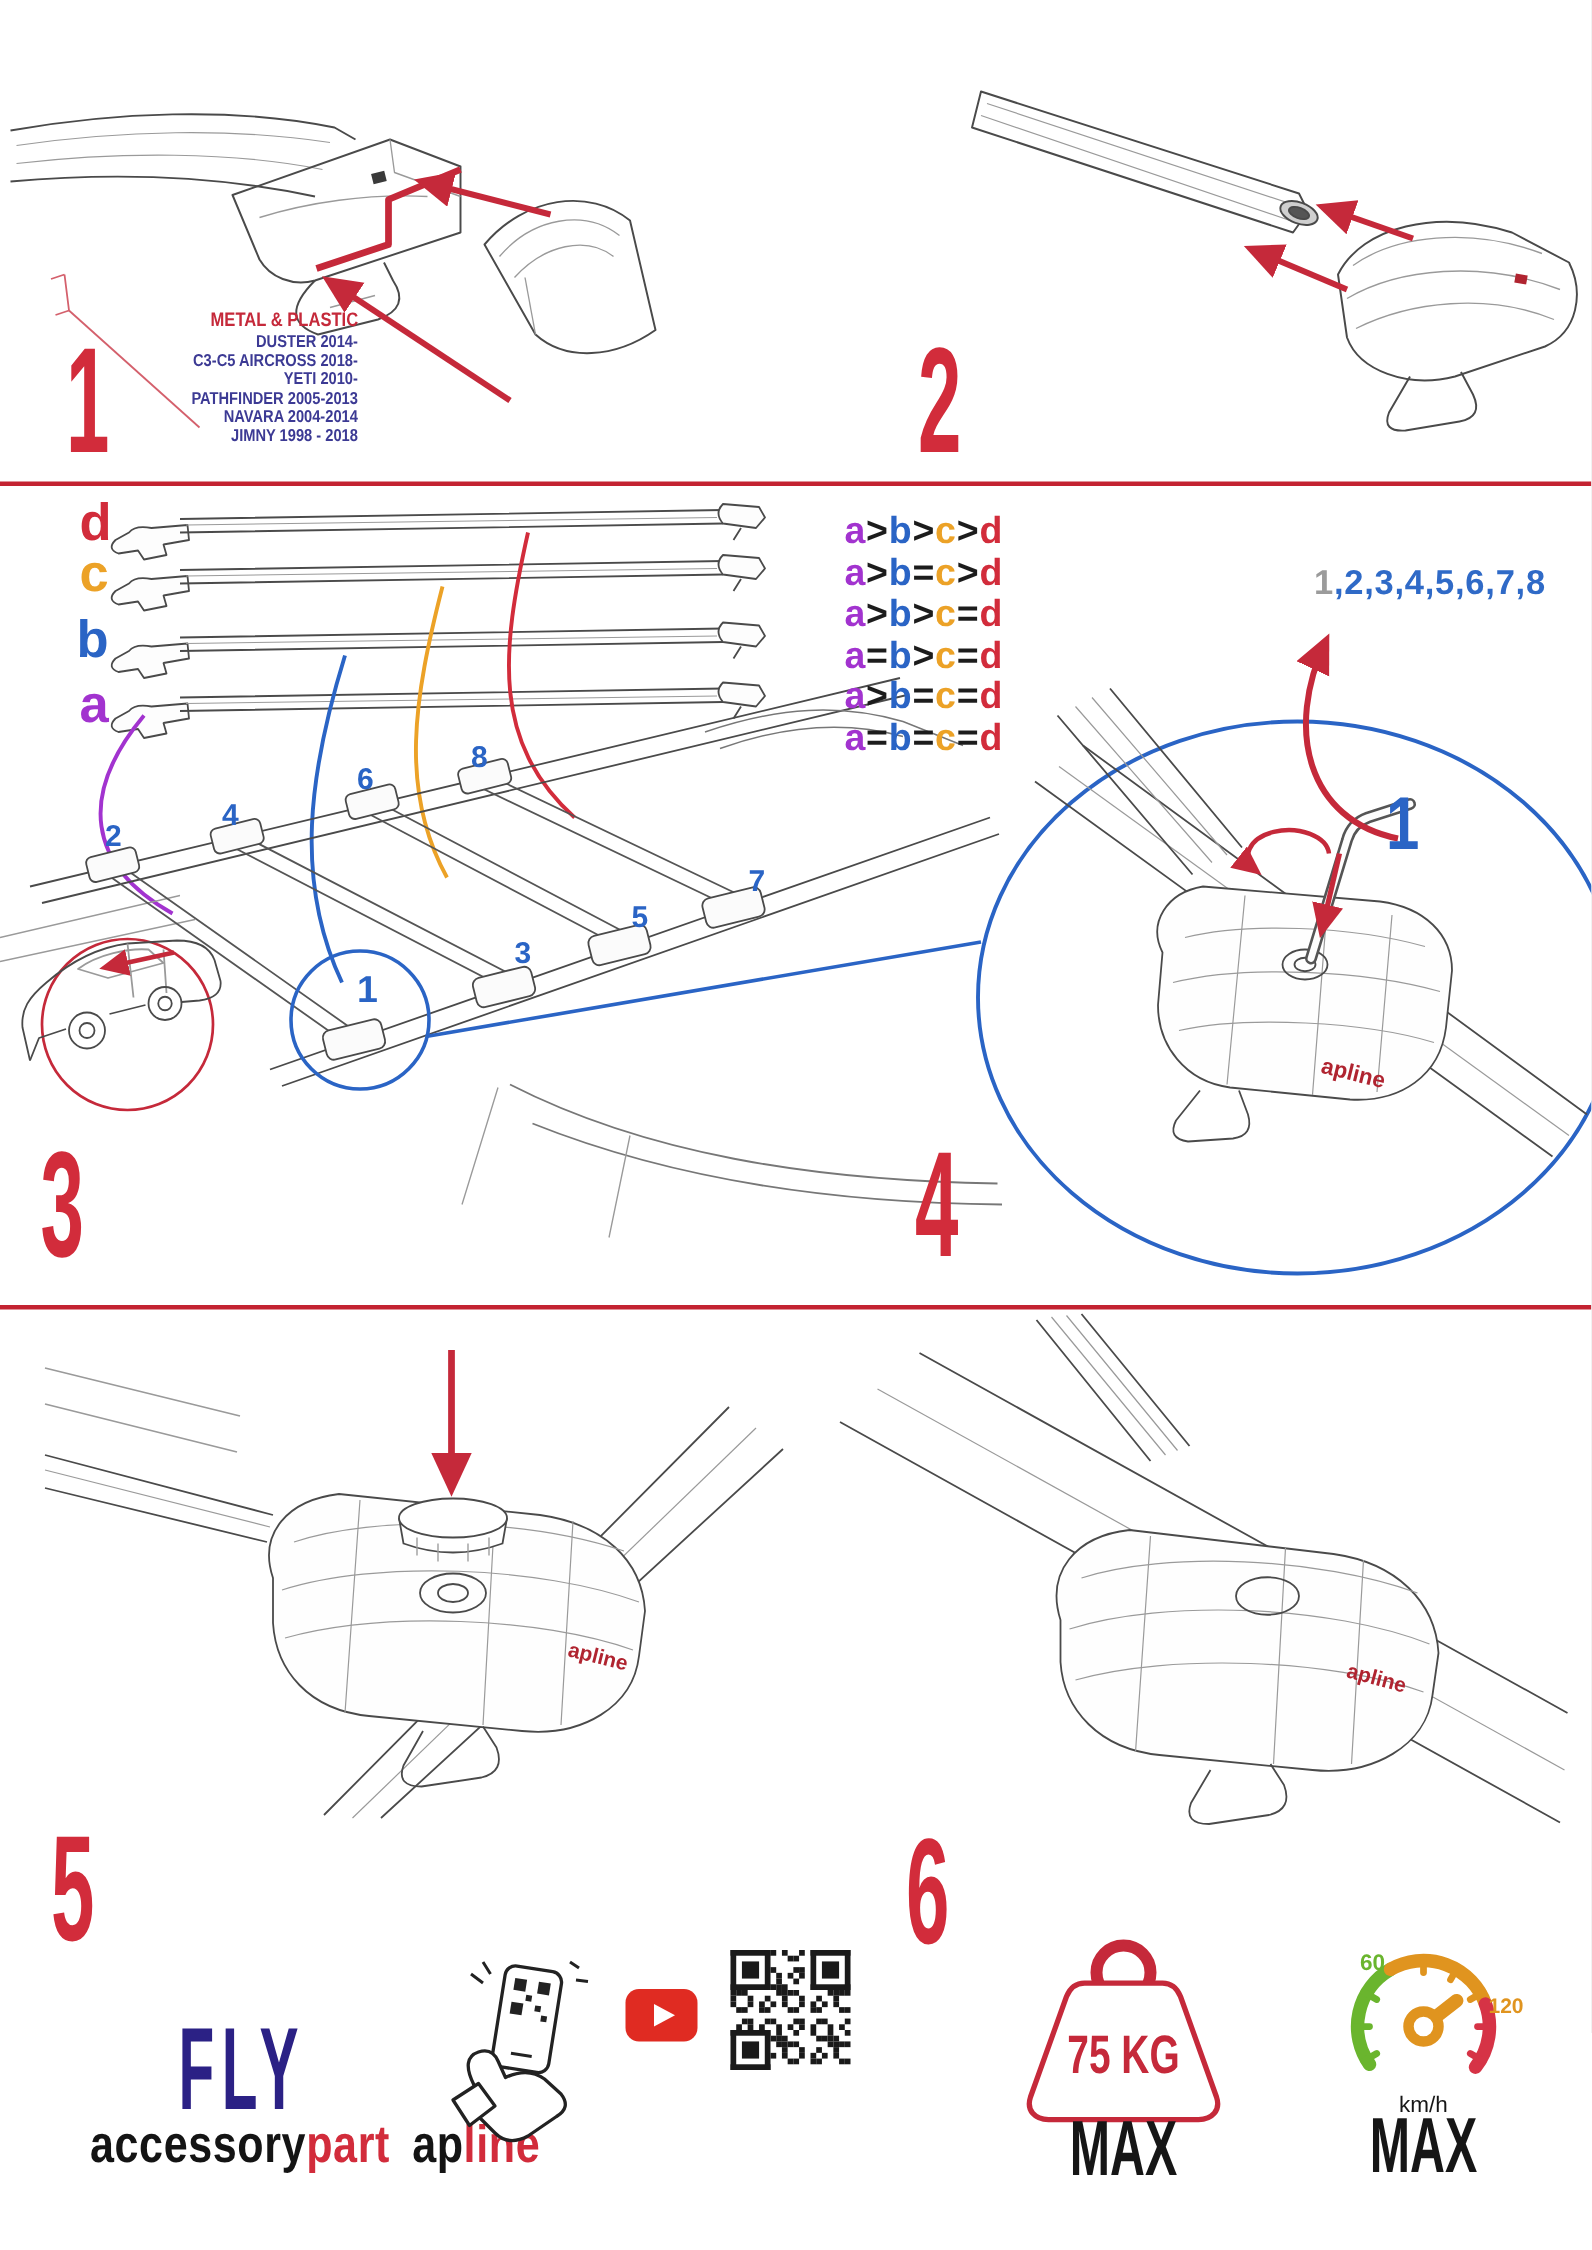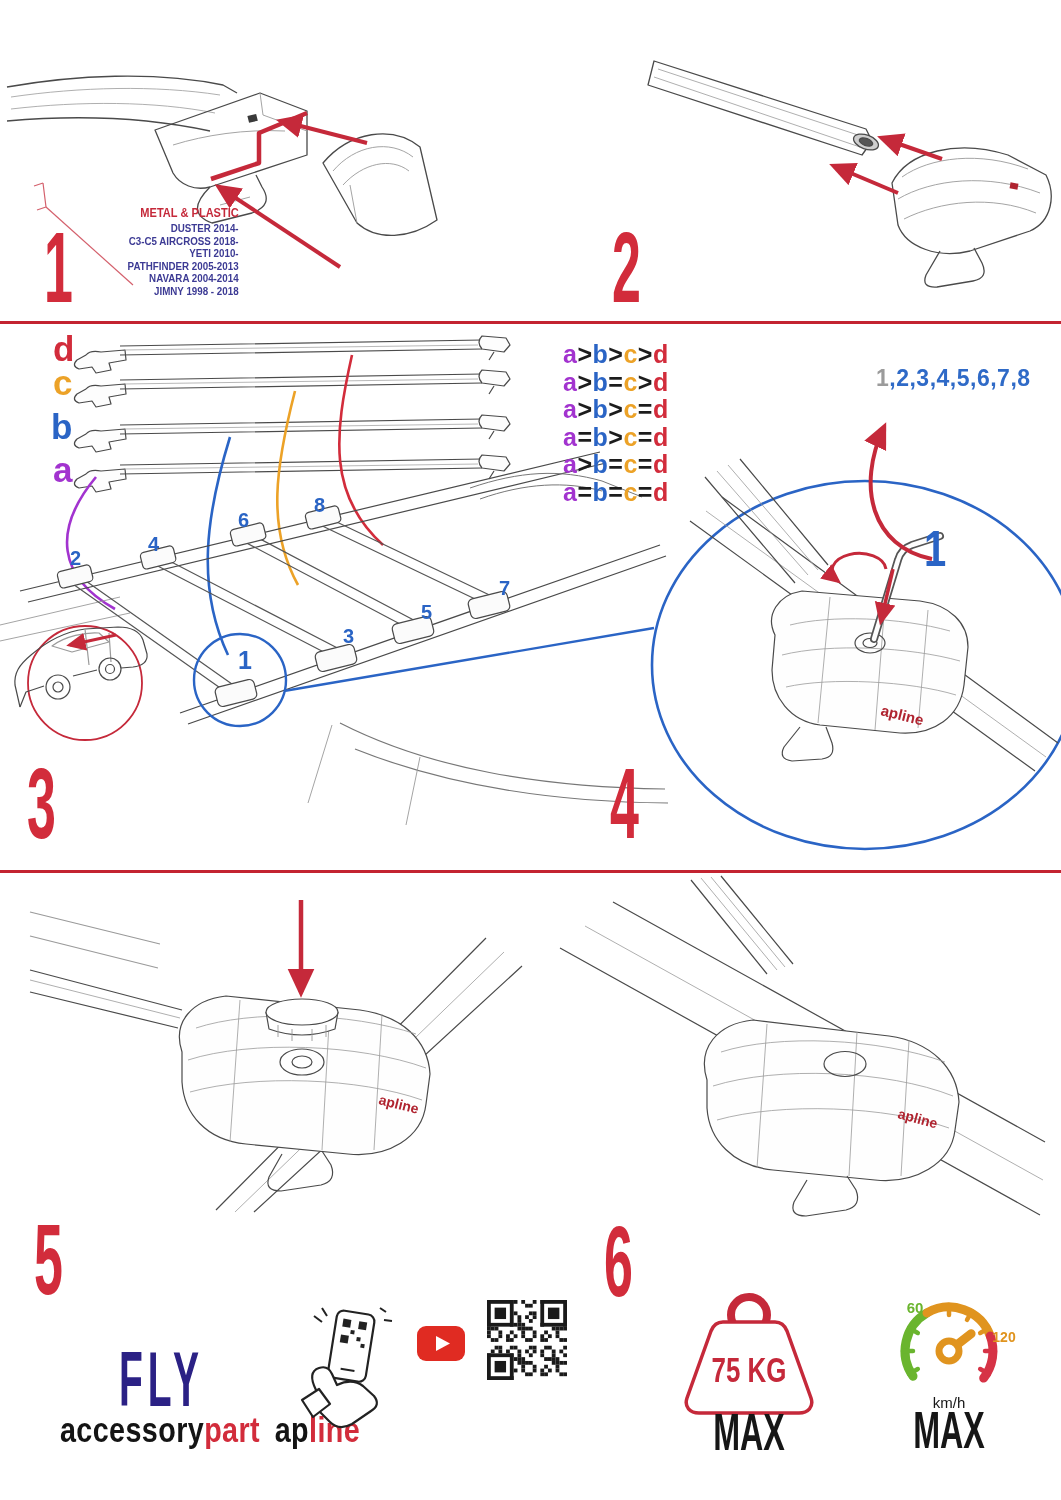--- a/index.html
+++ b/index.html
@@ -18,21 +18,21 @@
             line-height:12.6px;font-weight:bold;color:#3c3a94;transform:scaleX(.85);
             transform-origin:100% 0;white-space:nowrap;}
   
   .bar-label{position:absolute;font-size:35px;font-weight:bold;line-height:1;}
   .ch-a{color:#a233cf;} .ch-b{color:#2a64c5;} .ch-c{color:#eca227;} .ch-d{color:#d22c3b;}
   .ch-op{color:#1c1c1c;}
   
   .ineq-list{position:absolute;left:563px;top:341px;font-size:25px;font-weight:bold;
              line-height:27.5px;letter-spacing:.5px;}
   
-  .sequence{position:absolute;left:876px;top:365px;font-size:23px;font-weight:bold;letter-spacing:.5px;}
+  .sequence{position:absolute;left:876px;top:375px;font-size:23px;font-weight:bold;letter-spacing:.5px;}
   .seq-first{color:#9b9b9b;} .seq-rest{color:#2f6ac7;}
   
   .pos-num{position:absolute;font-size:20px;font-weight:bold;color:#2a64c5;line-height:1;}
   .pos-1{left:238px;top:648px;font-size:25px;}
   .pos-2{left:70px;top:548px;} .pos-3{left:343px;top:626px;}
   .pos-4{left:148px;top:534px;} .pos-5{left:421px;top:602px;}
   .pos-6{left:238px;top:510px;} .pos-7{left:499px;top:578px;}
   .pos-8{left:314px;top:495px;}
   
   .callout-1{position:absolute;left:924px;top:524px;font-size:50px;font-weight:bold;

